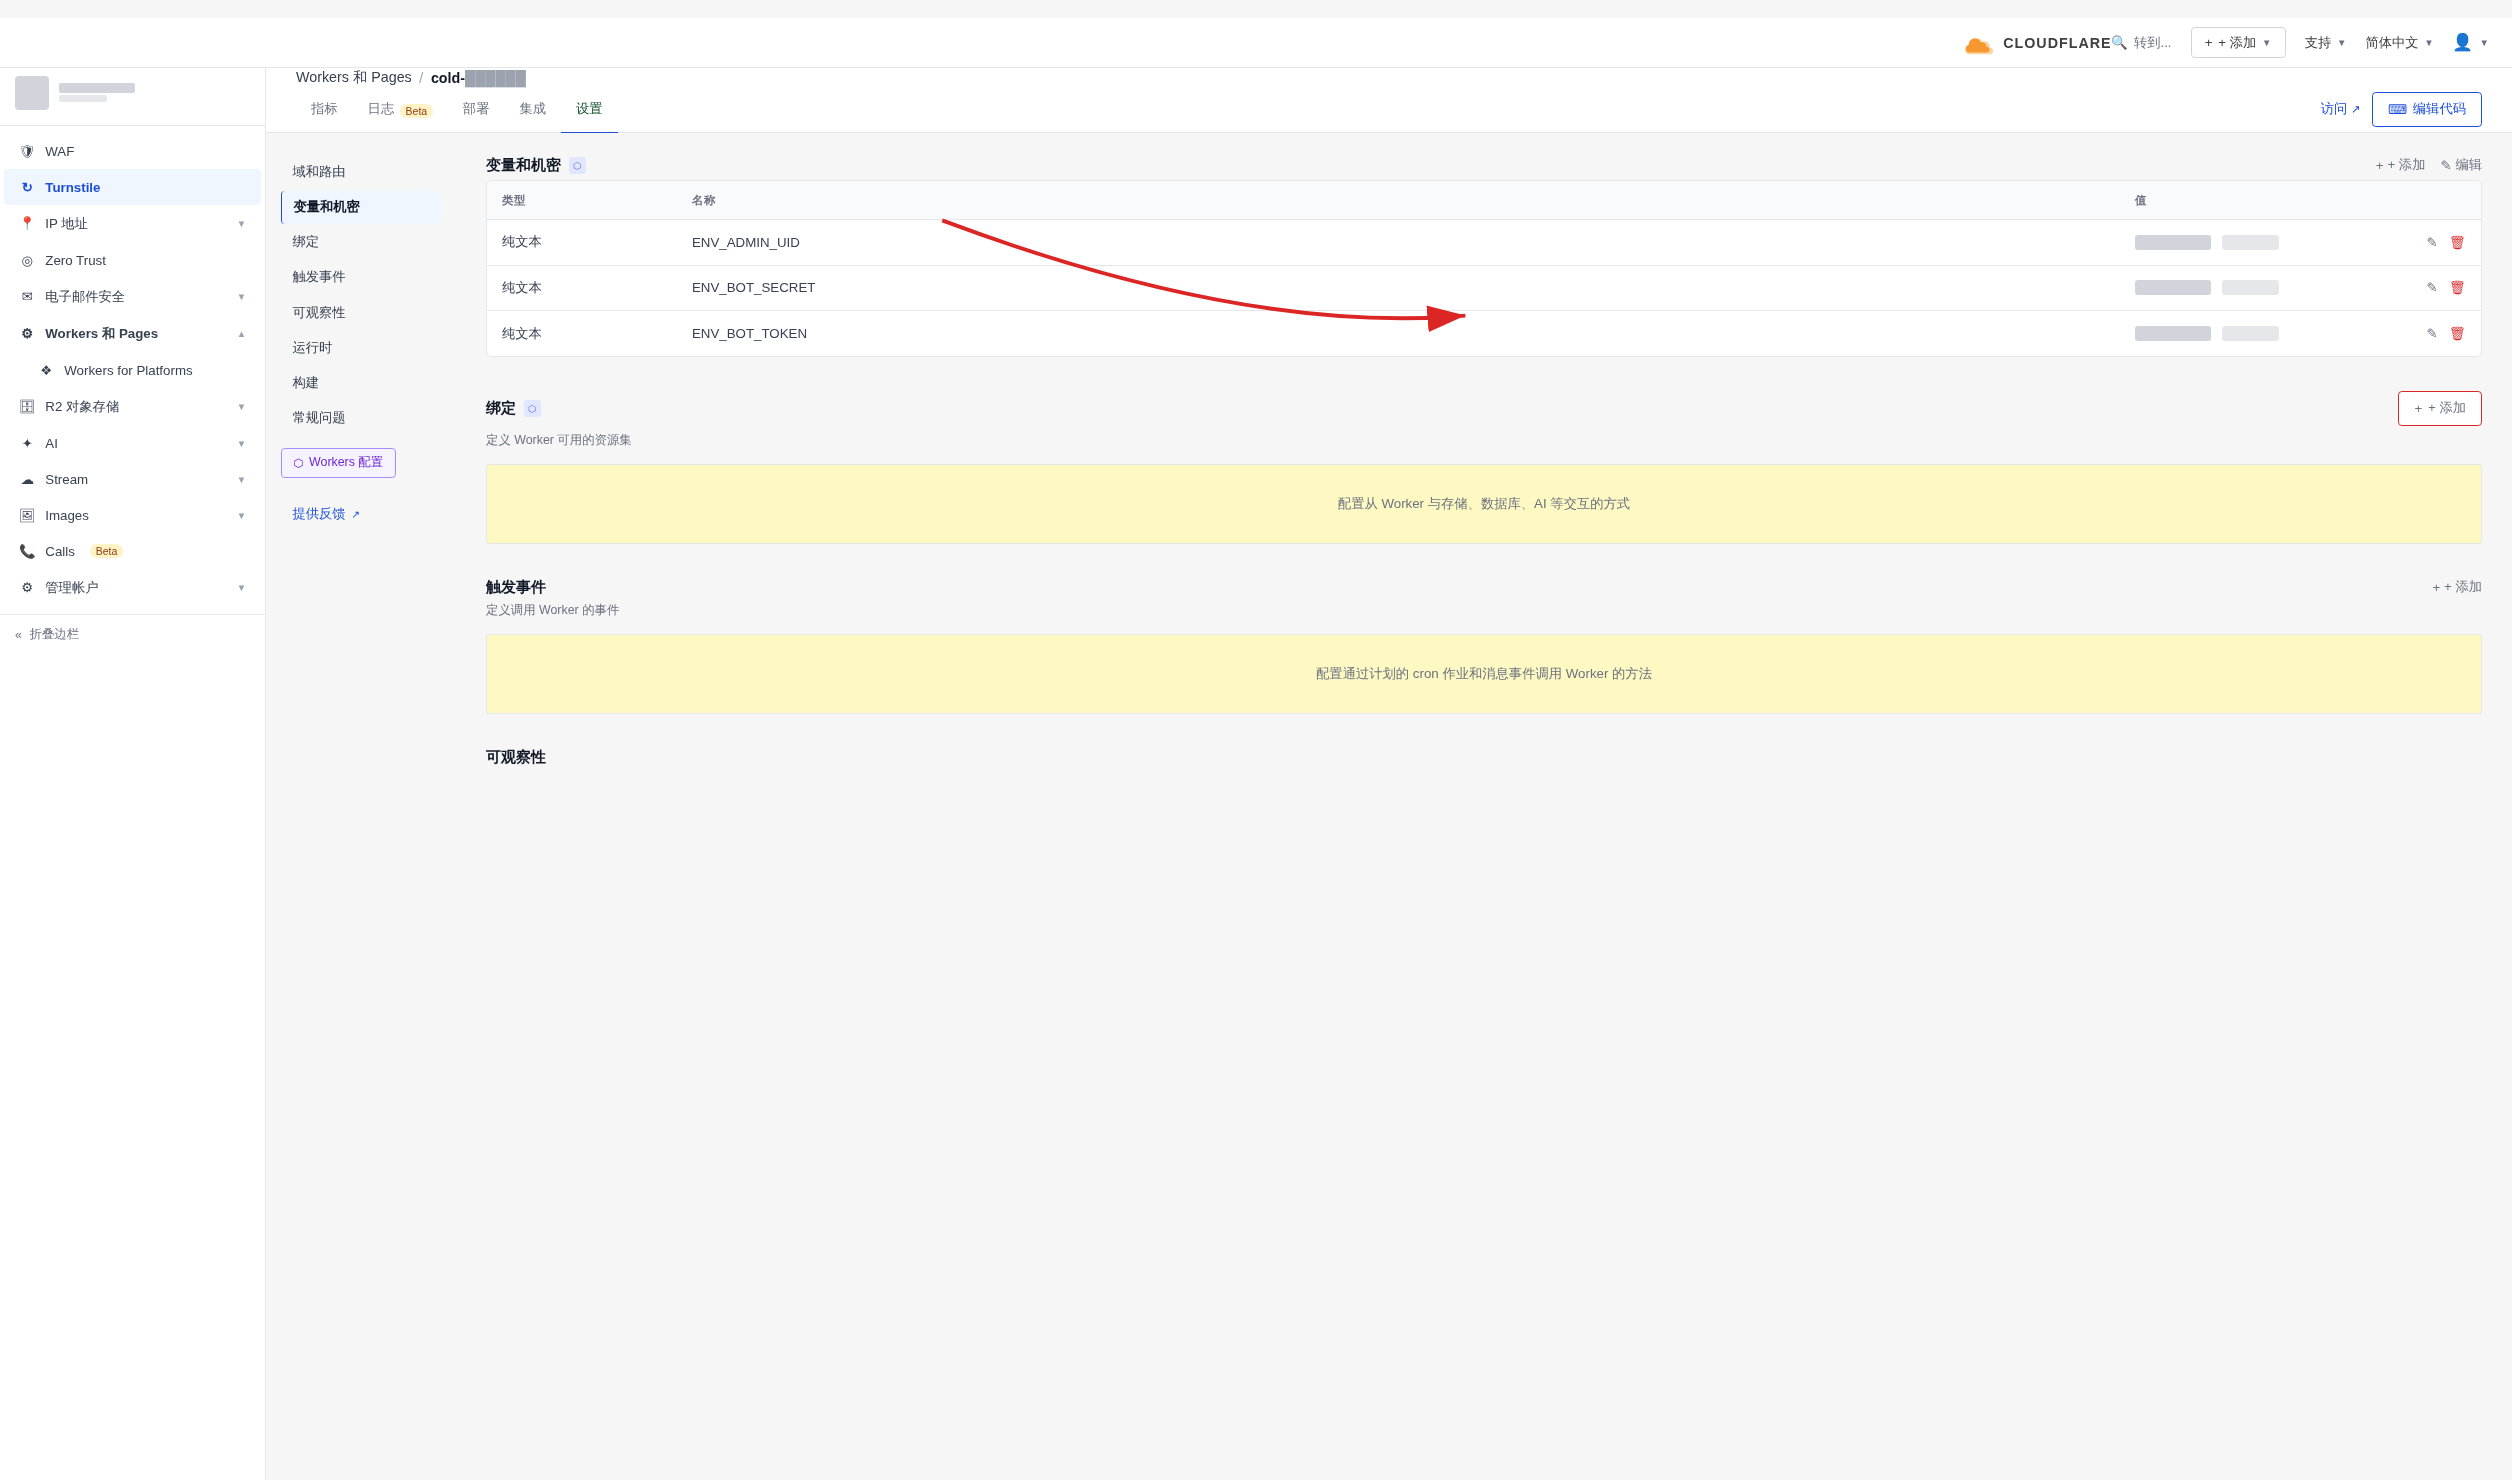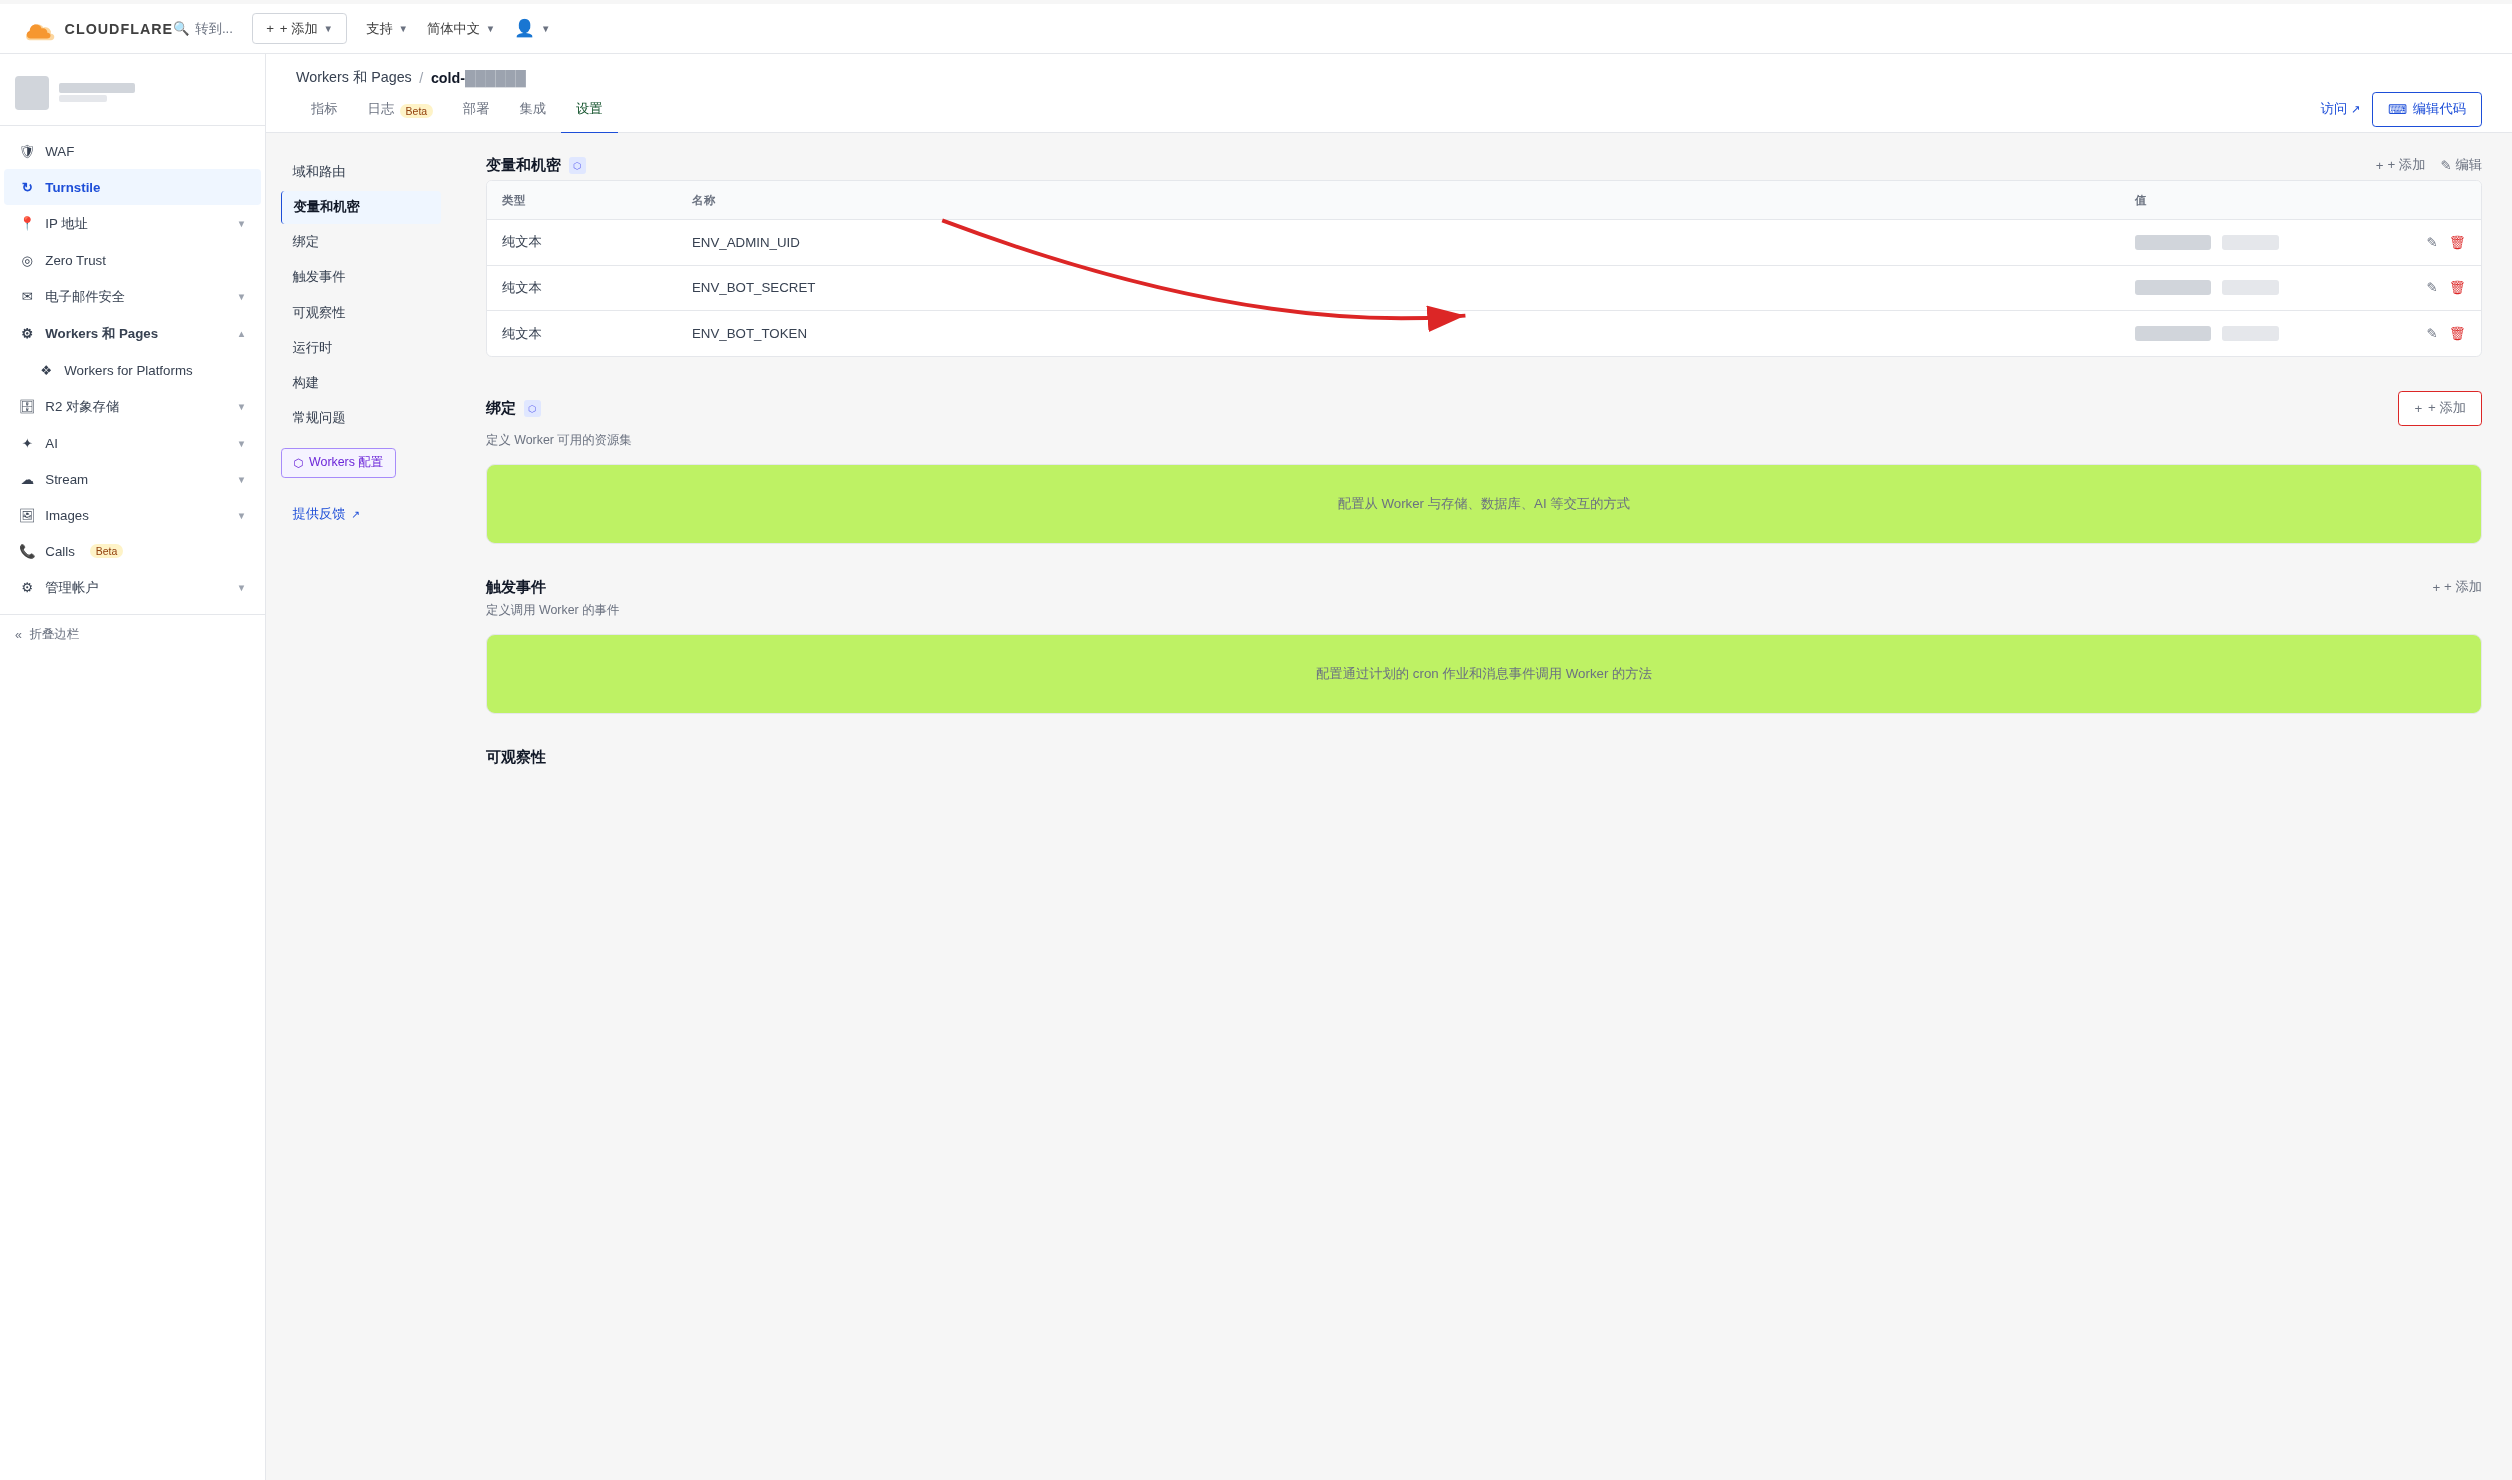--- a/index.html
+++ b/index.html
@@ -1,22 +1,22 @@
 <!DOCTYPE html>
 <html style="font-size:15px"><head>
   <meta charset="utf-8">
   <style>
     * { box-sizing: border-box; margin: 0; padding: 0; }
     body { font-family: -apple-system, BlinkMacSystemFont, 'Segoe UI', sans-serif; font-size: 13.3px; color: #1d2b3a; background: #f6f6f6; }
     
     
     .topnav {
-      display: flex; align-items: center; justify-content: flex-start;
+      display: flex; align-items: center; justify-content: flex-end;
       height: 50px; background: #fff; border-bottom: 1px solid #e5e7eb;
-      padding: 0 23px; position: fixed; top: 4px; left: 0; right: 0; z-index: 100;
+      padding: 0 23px; position: fixed; top: 18px; left: 0; right: 0; z-index: 100;
     }
     .topnav-logo { display: flex; align-items: center; gap: 7.6px; }
     .logo-icon { width: 34px; height: 34px; }
     .logo-text { font-weight: 700; font-size: 14.3px; letter-spacing: 1px; color: #404040; }
     .topnav-right { display: flex; align-items: center; gap: 19px; }
     .topnav-btn { display: flex; align-items: center; gap: 5.7px; cursor: pointer; color: #404040; font-size: 13.3px; }
     .topnav-btn.add-btn {
       border: 1px solid #d1d5db; border-radius: 3.8px; padding: 5.7px 13.3px;
       background: #fff; font-weight: 500;
     }
@@ -127,21 +127,21 @@
     .td { padding: 13.3px 15px; font-size: 13.3px; color: #374151; }
     .td-value { display: flex; align-items: center; gap: 7.6px; }
     .value-blur { width: 76px; height: 15px; background: #d1d5db; border-radius: 2.9px; }
     .value-blur2 { width: 57px; height: 15px; background: #e5e7eb; border-radius: 2.9px; margin-left: 3.8px; }
     .td-actions { display: flex; align-items: center; gap: 11.4px; justify-content: flex-end; padding-right: 15px; }
     .action-icon { cursor: pointer; color: #6b7280; font-size: 13.3px; }
     .action-icon.delete { color: #dc2626; }
     
     
     .empty-box {
-      border: 1px solid #e5e7eb; border-radius: 9px; background: #bef264;
+      border: 1px solid #e5e7eb; border-radius: 2px; background: #fef9c3;
       padding: 30px; text-align: center; color: #6b7280; font-size: 13.3px;
     }
     
     
     .add-btn-highlight {
       display: flex; align-items: center; gap: 5.7px;
       border: 1.9px solid #dc2626; border-radius: 3.8px; padding: 7.6px 15px;
       color: #6b7280; font-size: 13.3px; cursor: pointer; background: #fff;
       font-weight: 500;
     }

